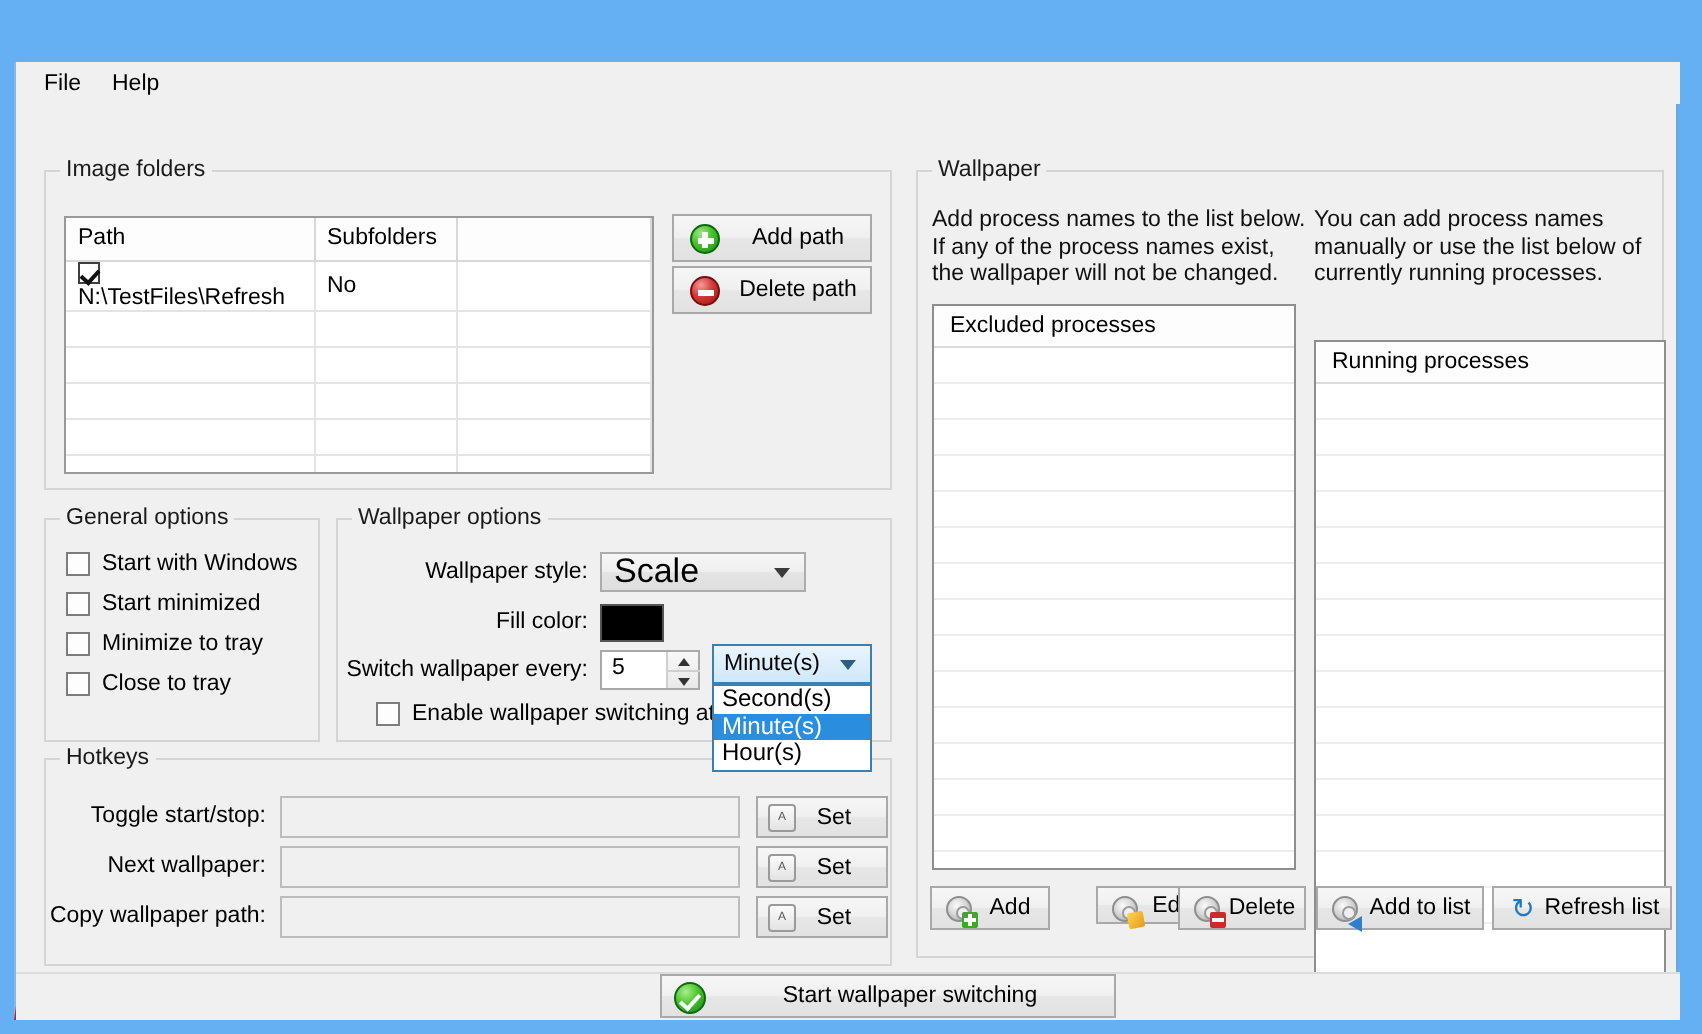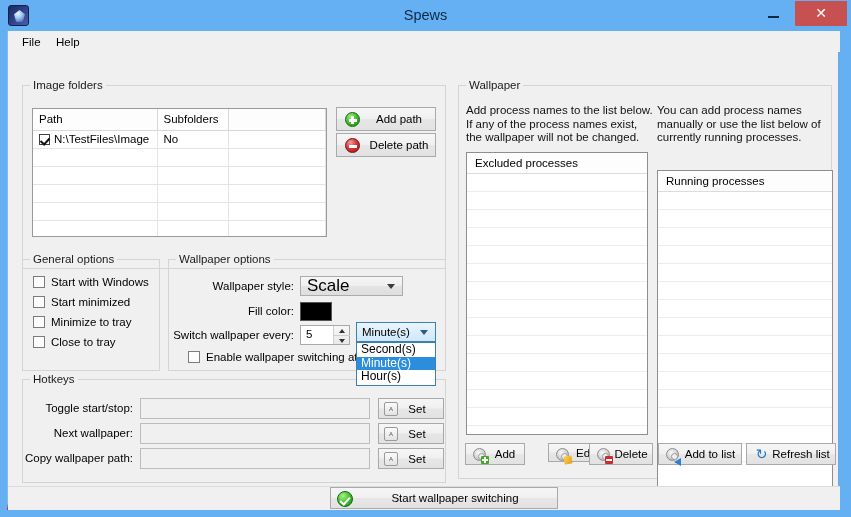--- a/index.html
+++ b/index.html
@@ -86,21 +86,21 @@
     background: transparent;
   }
   .group-title {
     position: absolute; top: -7px; left: 7px;
     background: #f0f0f0; padding: 0 3px;
     font-size: 11.5px; color: #1a1a1a;
     white-space: nowrap;
   }
 
   
-  #grp-imagefolders { left: 14px; top: 54px; width: 424px; height: 184px; }
+  #grp-imagefolders { left: 14px; top: 54px; width: 424px; height: 160px; }
   #folders-table {
     position: absolute; left: 9px; top: 22px; width: 295px; height: 129px;
     background: #ffffff; border: 1px solid #9a9a9a;
     overflow: hidden;
   }
   #folders-table table { border-collapse: collapse; width: 100%; }
   #folders-table th {
     font-weight: normal; text-align: left;
     font-size: 11.5px; height: 21px; padding: 0 0 0 6px;
     background: #fdfdfd;
@@ -338,35 +338,20 @@
     color: rgba(70,140,205,0.13); letter-spacing: -1px;
     white-space: nowrap;
   }
   #wm1 { left: 372px; top: 262px; }
 </style>
 </head>
 <body>
 
 <div id="window">
 
-  <div id="titlebar">
-    <div id="app-icon">
-        <div class="gem"></div>
-      </div>
-    <div id="title-text">Spews</div>
-    <div class="winbtn" id="btn-min">
-        <div class="glyph"></div>
-      </div>
-    <div class="winbtn" id="btn-max">
-        <div class="glyph"></div>
-      </div>
-    <div class="winbtn" id="btn-close">
-        <div class="glyph">✕</div>
-      </div>
-  </div>
 
   <div id="client">
 
     <div id="menubar">
       <div class="menu-item" id="menu-file">File</div>
       <div class="menu-item" id="menu-help">Help</div>
     </div>
 
     <div class="groupbox" id="grp-imagefolders">
       <div class="group-title">Image folders</div>
@@ -376,21 +361,21 @@
           <thead>
             <tr>
               <th class="col-path">Path</th>
               <th class="col-sub">Subfolders</th>
               <th></th>
             </tr>
           </thead>
           <tbody>
             <tr>
               <td class="col-path">
-                <span class="cellchk checked"></span><span>N:\TestFiles\Image</span>
+                <span class="cellchk checked"></span><span>N:\TestFiles\Refresh</span>
               </td>
               <td class="col-sub">No</td>
               <td></td>
             </tr>
             <tr>
                 <td class="col-path"></td>
                 <td class="col-sub"></td>
                 <td></td>
               </tr>
             <tr>

